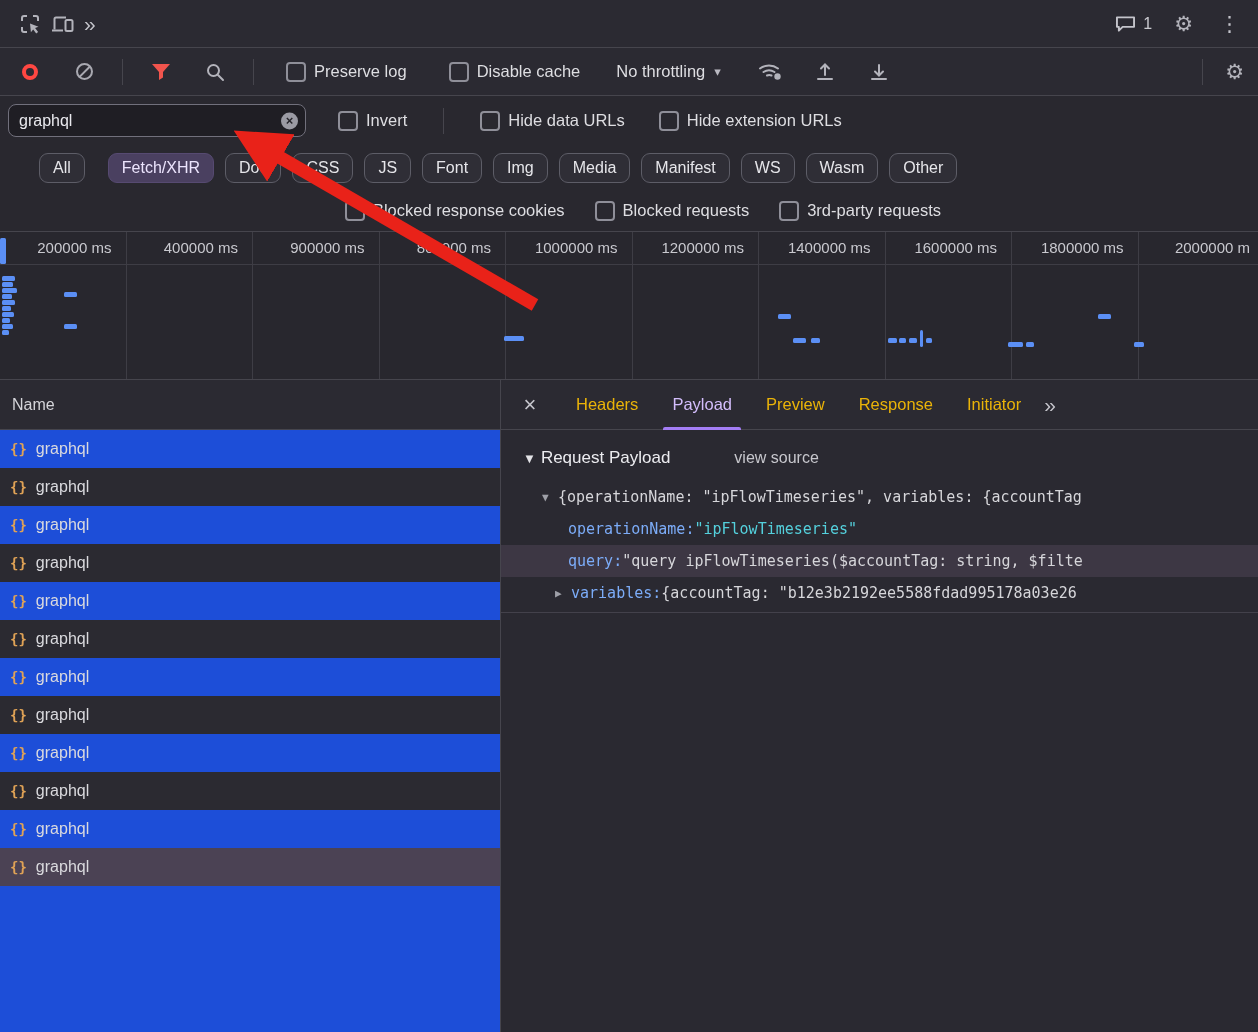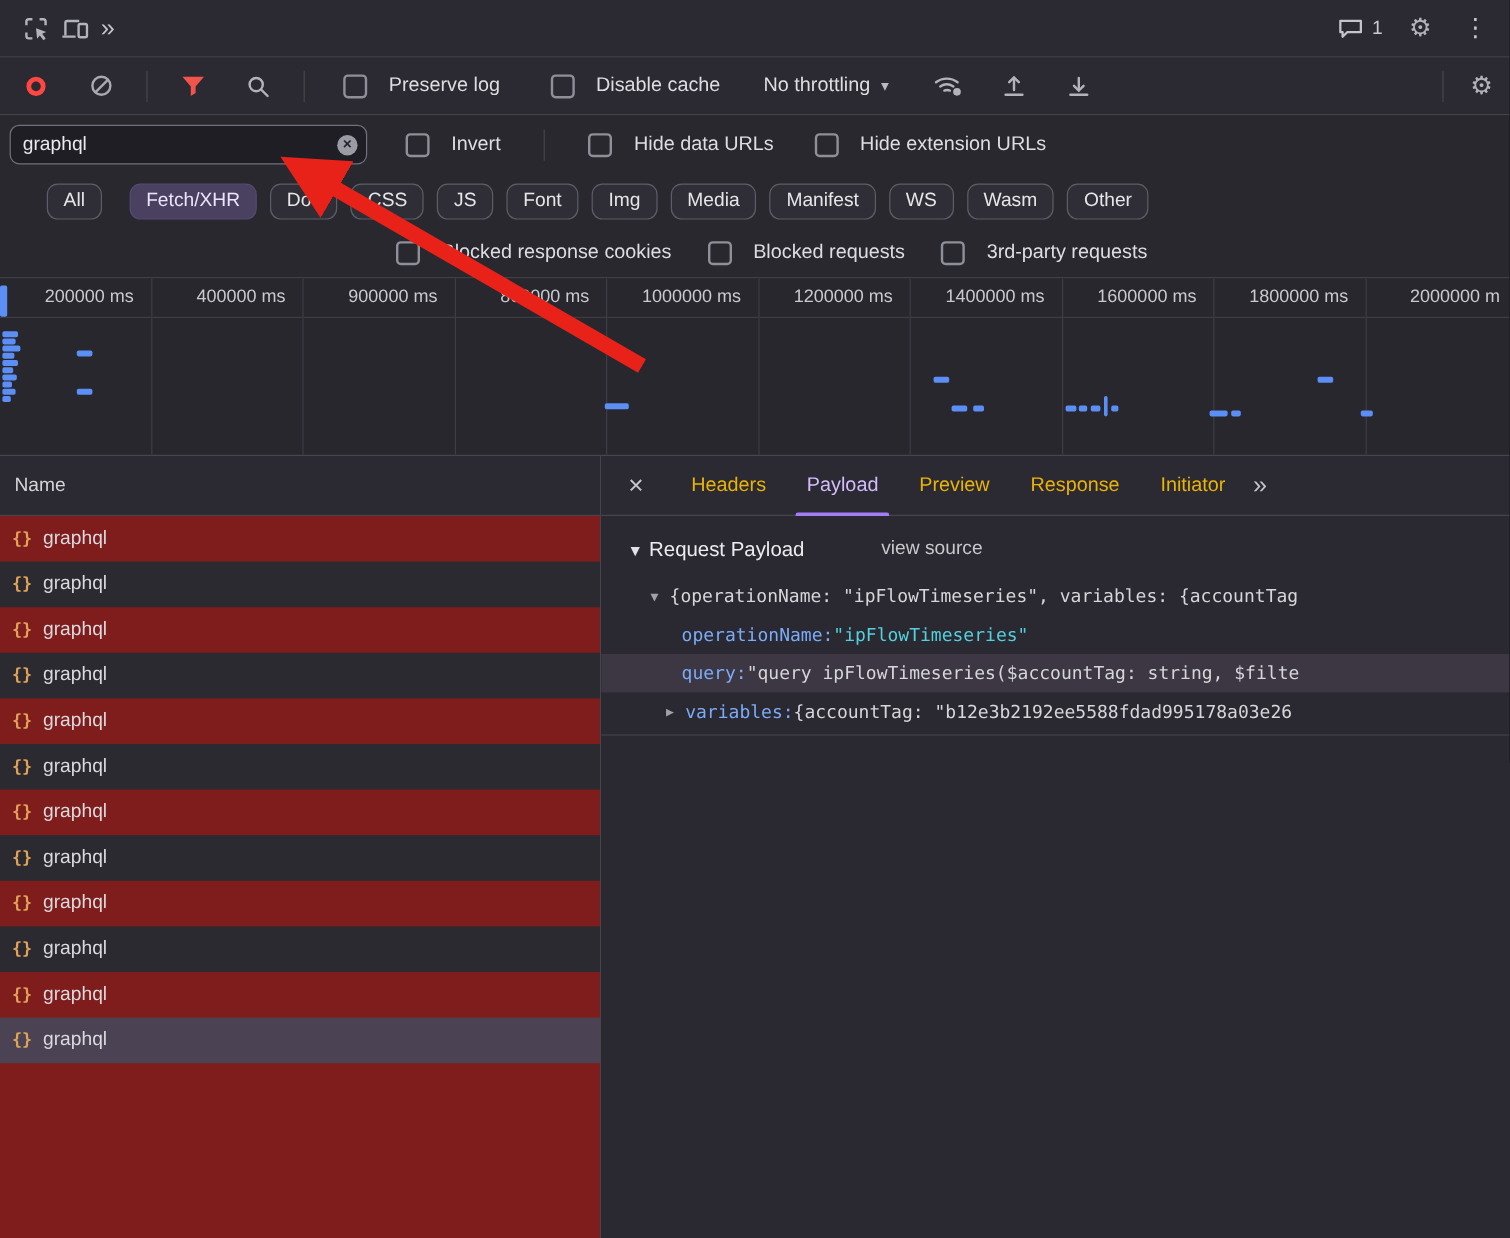--- a/index.html
+++ b/index.html
@@ -18,21 +18,21 @@
   .bubble-wrap{display:flex;align-items:center;gap:7px;font-size:16px;color:#c9c9cf;cursor:pointer;}
   .gear-glyph{font-size:21px;color:#b3b3bb;cursor:pointer;line-height:1;}
   .kebab{font-size:21px;color:#c4c4cb;cursor:pointer;padding:0 4px;}
 
   
   .toolbar{height:48px;display:flex;align-items:center;background:#2b2a32;border-bottom:1px solid #46454d;padding:0 14px;gap:22px;}
   .rec{width:16px;height:16px;border-radius:50%;border:4.5px solid var(--red,#ff4742);}
   .block{width:17px;height:17px;border:2.5px solid #a9a9b1;border-radius:50%;position:relative;}
   .block::after{content:"";position:absolute;left:-1px;top:5.5px;width:15px;height:2.4px;background:#a9a9b1;transform:rotate(-45deg);}
   .vdiv{width:1px;height:26px;background:#46454d;flex:0 0 1px;}
-  .checkline{display:inline-flex;align-items:center;gap:18px;font-size:16.5px;color:#dedee2;cursor:pointer;white-space:nowrap;}
+  .checkline{display:inline-flex;align-items:center;gap:8px;font-size:16.5px;color:#dedee2;cursor:pointer;white-space:nowrap;}
   .cbox{width:20px;height:20px;border:2px solid #8f8f99;border-radius:4px;background:transparent;flex:0 0 20px;}
   .throttle{display:flex;align-items:center;gap:9px;font-size:16.5px;color:#dedee2;cursor:pointer;margin-left:14px;justify-content:flex-end;}
   .caret{font-size:13px;color:#b9b9c1;}
   .spacer{flex:1;}
 
   
   .filterbar{height:49px;display:flex;align-items:center;background:#29282f;padding-left:8px;}
   .filter-wrap{position:relative;width:298px;flex:0 0 298px;}
   .filter-input{width:100%;height:33px;background:#1f1e24;border:1px solid #71707c;border-radius:8px;color:#e9e9ee;font-size:16px;padding:0 32px 0 10px;font-family:"Liberation Sans",sans-serif;outline:none;}
   .clear-btn{position:absolute;right:8px;top:50%;transform:translateY(-50%);width:17px;height:17px;border-radius:50%;background:#9b9ba4;color:#26252b;font-size:13px;line-height:16px;text-align:center;font-weight:bold;cursor:pointer;}
@@ -49,21 +49,21 @@
   
   .timeline{height:148px;position:relative;background:#28272e;border-bottom:1px solid #46454d;overflow:hidden;}
   .tl-cells{display:flex;height:100%;}
   .tl-cell{flex:0 0 126.5px;border-right:1px solid #3e3d45;}
   .tl-lbl{height:33px;border-bottom:1px solid #3e3d45;font-size:15px;color:#c9c9cf;text-align:right;padding:7px 14px 0 1px;white-space:nowrap;overflow:hidden;}
   .tl-marks{position:absolute;inset:0;}
   .tl-mark{position:absolute;height:5px;border-radius:1.5px;background:var(--blue,#5b8ff5);}
 
   
   .split{display:flex;height:652px;background:#232229;}
-  .left{width:501px;flex:0 0 501px;border-right:1px solid #46454d;display:flex;flex-direction:column;background:#7f1d1d;}
+  .left{width:501px;flex:0 0 501px;border-right:1px solid #46454d;display:flex;flex-direction:column;background:#1d4ed8;}
   .name-header{height:50px;display:flex;align-items:center;padding-left:12px;font-size:16px;color:#d4d4d9;background:#2b2a32;border-bottom:1px solid #46454d;}
   .req-rows{flex:1;overflow:hidden;}
   .req-row{height:38px;display:flex;align-items:center;gap:9px;padding-left:10px;font-size:16px;color:#dadade;cursor:pointer;}
   .req-row.alt{background:#2b2a31;}
   .req-row.selected{background:var(--sel,#4b4254);}
   .req-icon{font-family:"DejaVu Sans Mono",monospace;font-size:14px;font-weight:bold;color:var(--orange,#dfa256);}
 
   .right{flex:1;display:flex;flex-direction:column;background:#2a2931;min-width:0;}
   .dd-bar{height:50px;display:flex;align-items:center;background:#2b2a32;border-bottom:1px solid #46454d;}
   .dd-close{width:58px;display:flex;justify-content:center;font-size:22px;color:#c6c6cd;cursor:pointer;}

